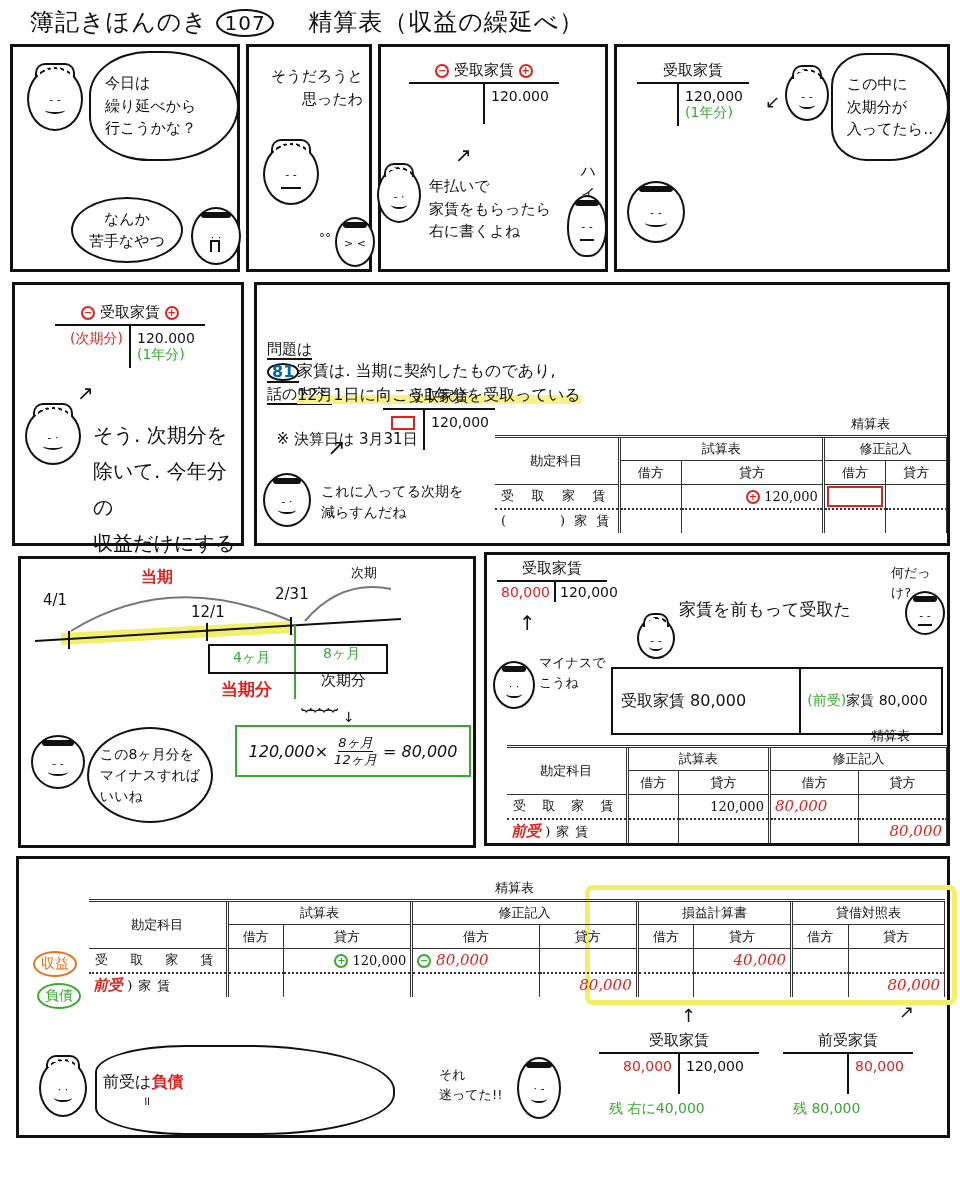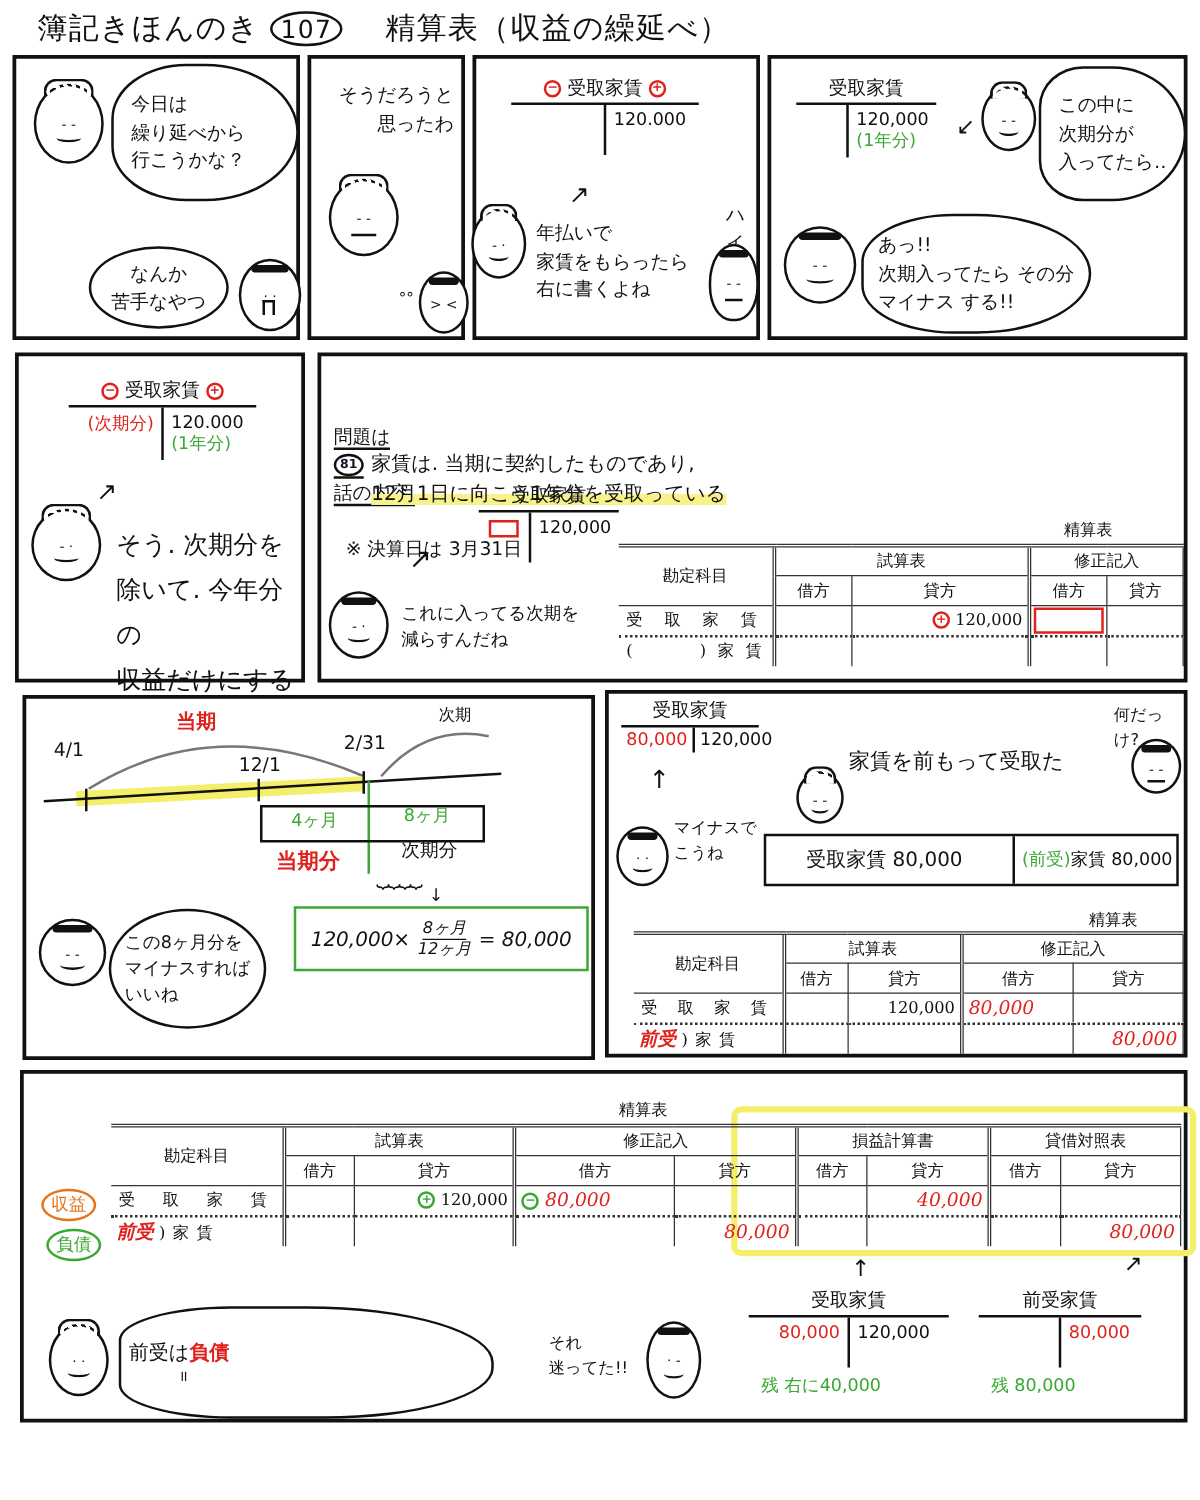--- a/index.html
+++ b/index.html
@@ -133,25 +133,20 @@
   </div>
   <div class="bubble" style="left:214px;top:6px;width:118px;height:108px;border-radius:30% 50% 50% 30%;">
     <span class="txt" style="position:static;text-align:left;">この中に
 次期分が
 入ってたら‥</span>
   </div>
   <div class="face flat" style="left:10px;top:134px;width:58px;height:62px;">
     <div class="eyes">- -</div>
       <div class="mouth"></div>
   </div>
-  <div class="bubble" style="left:72px;top:124px;width:184px;height:96px;border-radius:40% 50% 50% 40%;">
-    <span class="txt" style="position:static;text-align:left;">あっ!!
-次期入ってたら その分
-マイナス する!!</span>
-  </div>
 </div>
 
 <div class="panel" style="left:12px;top:282px;width:232px;height:264px;">
   <div class="taccount" style="left:40px;top:18px;width:150px;">
     <div class="tname">
       <span class="badge r">−</span>
       <span>受取家賃</span>
       <span class="badge r">+</span>
     </div>
     <div class="tbody">
@@ -169,21 +164,21 @@
   </div>
   <div class="txt" style="left:78px;top:132px;font-size:20px;line-height:1.8;">そう. 次期分を
 除いて. 今年分の
 収益だけにするの</div>
 </div>
 
 <div class="panel" style="left:254px;top:282px;width:696px;height:264px;">
   <div class="txt" style="left:10px;top:8px;">
     <span style="border-bottom:2px solid #111;">
       <span>問題は</span>
-      <span class="badge" style="width:auto;height:auto;border-color:#111;color:#0f172a;padding:0 3px;font-size:10px;line-height:14px;">81</span>
+      <span class="badge" style="width:auto;height:auto;border-color:#111;color:#0369a1;padding:0 3px;font-size:16px;line-height:14px;">81</span>
       <span>話の内容.</span>
     </span>
     &nbsp;&nbsp;<span>※ 決算日は 3月31日</span>
   </div>
   <div class="txt" style="left:40px;top:50px;font-size:16px;">
     <span>家賃は. 当期に契約したものであり,</span>
     <span class="highlight">12月1日に向こう1年分を受取っている</span>
   </div>
   <div class="taccount" style="left:126px;top:102px;width:112px;">
     <div class="tname">受取家賃</div>
@@ -295,21 +290,21 @@
   <div class="face curly" style="left:150px;top:62px;width:38px;height:42px;">
     <div class="eyes">- -</div>
       <div class="mouth"></div>
   </div>
   <div class="txt" style="left:192px;top:42px;font-size:17px;">家賃を前もって受取た</div>
   <div class="txt" style="left:404px;top:8px;font-size:13px;">何だっけ?</div>
   <div class="face flat" style="left:418px;top:36px;width:40px;height:44px;">
     <div class="eyes">- -</div>
       <div class="mouth" style="border-radius:0;"></div>
   </div>
-  <div class="abs" style="left:124px;top:112px;width:332px;height:42px;border:2px solid #111;border-top-width:2.5px;display:flex;padding-left:24px;">
+  <div class="abs" style="left:124px;top:112px;width:332px;height:68px;border:2px solid #111;border-top-width:2.5px;display:flex;">
     <div style="flex:1;display:flex;align-items:center;padding-left:8px;font-size:16px;border-right:2px solid #111;">受取家賃 80,000</div>
     <div style="flex:0.75;display:flex;align-items:center;padding-left:6px;font-size:14px;">
       <span class="green">(前受)</span>
       <span>家賃 80,000</span>
     </div>
   </div>
   <div class="ws-title" style="left:384px;top:172px;">精算表</div>
   <table class="ws" style="left:20px;top:190px;width:440px;">
     <tbody>
         <tr class="head1">

